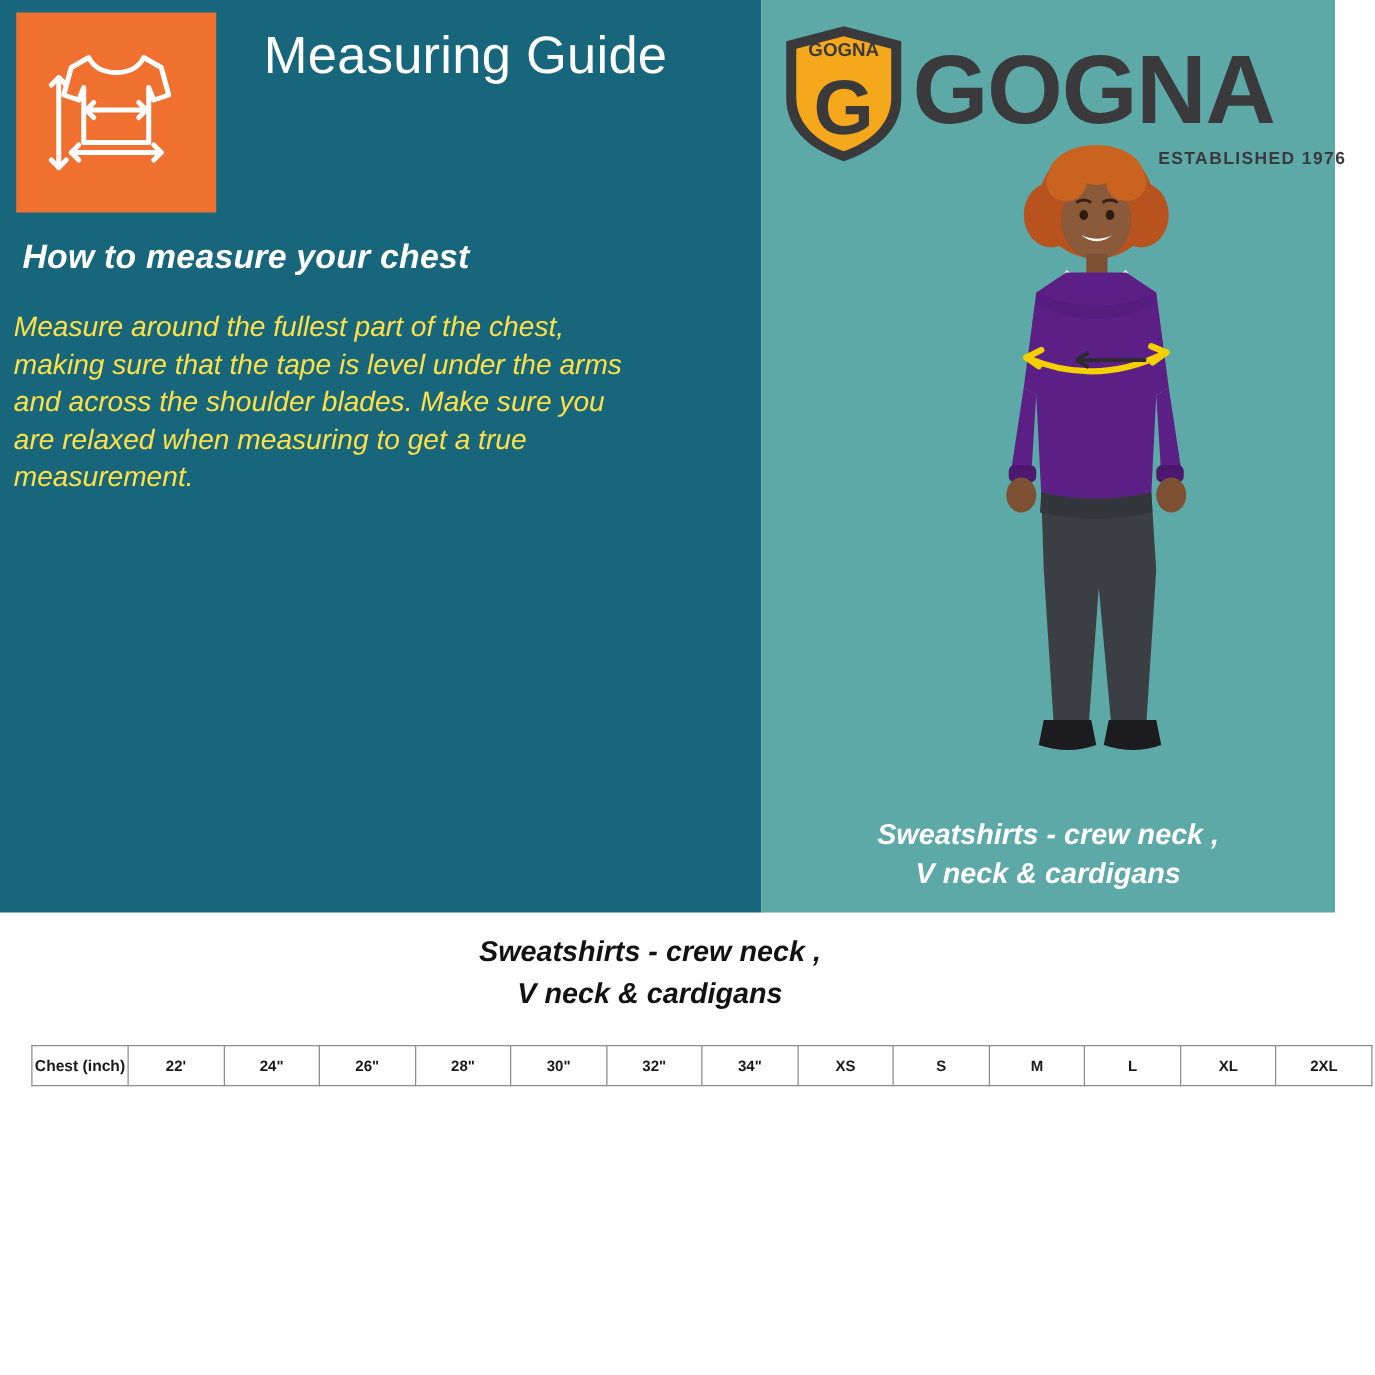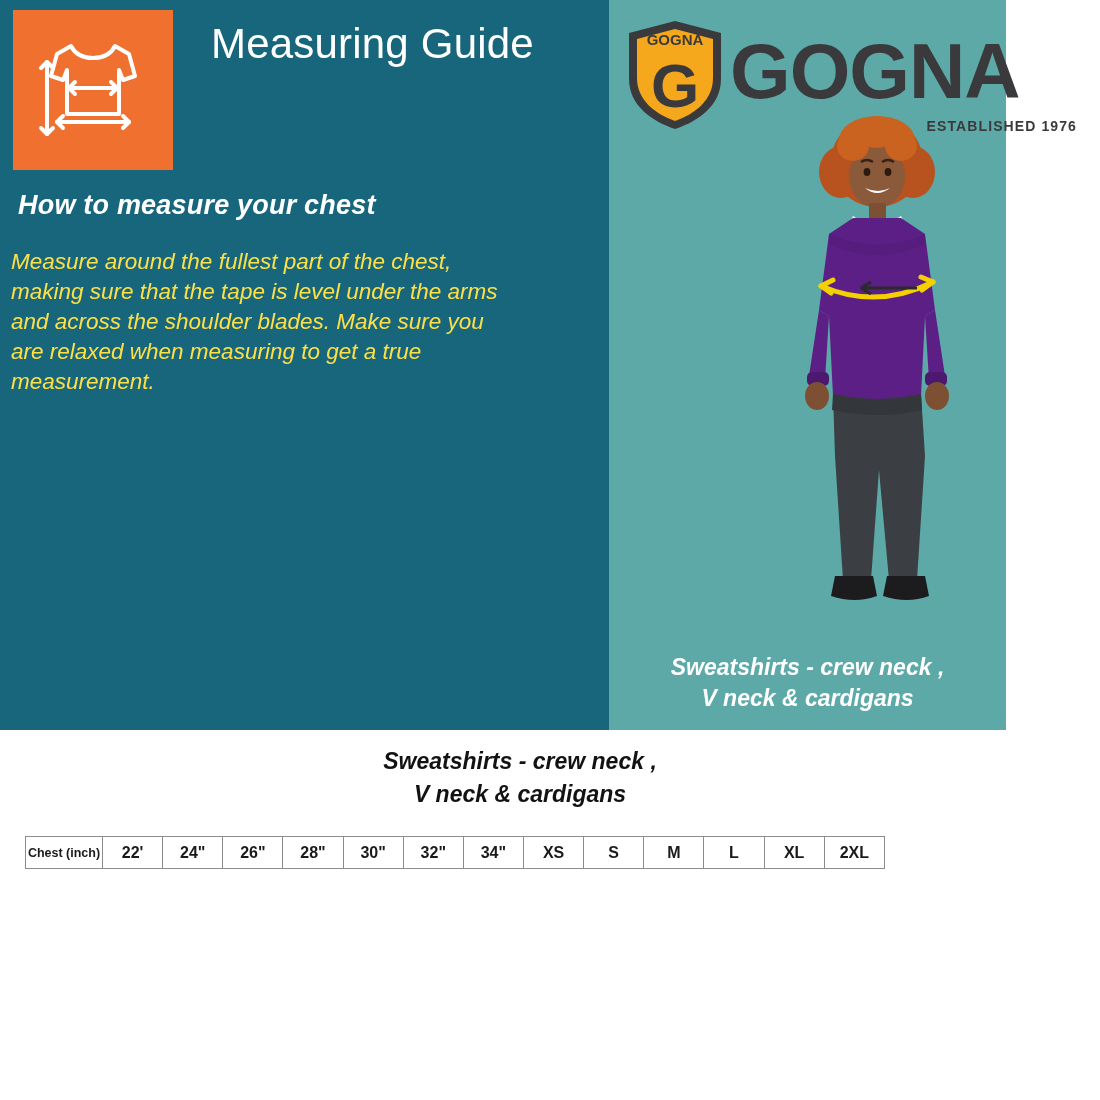--- a/index.html
+++ b/index.html
@@ -27,21 +27,21 @@
     display: flex;
   }
   .left-panel {
     position: relative;
     width: 609px;
     height: 730px;
     background: #17667c;
   }
   .right-panel {
     position: relative;
-    width: 397px;
+    width: 459px;
     height: 730px;
     background: #5da9a8;
   }
 
   
   .icon-tile {
     position: absolute;
     left: 13px; top: 10px;
     width: 160px; height: 160px;
     background: #f07030;
@@ -137,30 +137,30 @@
     color: #121212;
     font-size: 23px;
     line-height: 33px;
     font-weight: bold;
     font-style: italic;
   }
 
   .size-table {
     position: absolute;
     left: 25px; top: 836px;
-    width: 860px;
+    width: 1073px;
     border-collapse: collapse;
     table-layout: fixed;
   }
   .size-table td {
     border: 1px solid #8c8c8c;
     height: 32px;
     text-align: center;
     vertical-align: middle;
-    font-size: 16px;
+    font-size: 12px;
     color: #1a1a1a;
   }
   .size-table td.rowhead {
     font-weight: bold;
     font-size: 12.5px;
     width: 77px;
   }
   .size-table tr.head td { font-weight: bold; }
   .size-table tr.cm td:not(.rowhead) { font-weight: normal; }
 </style>

